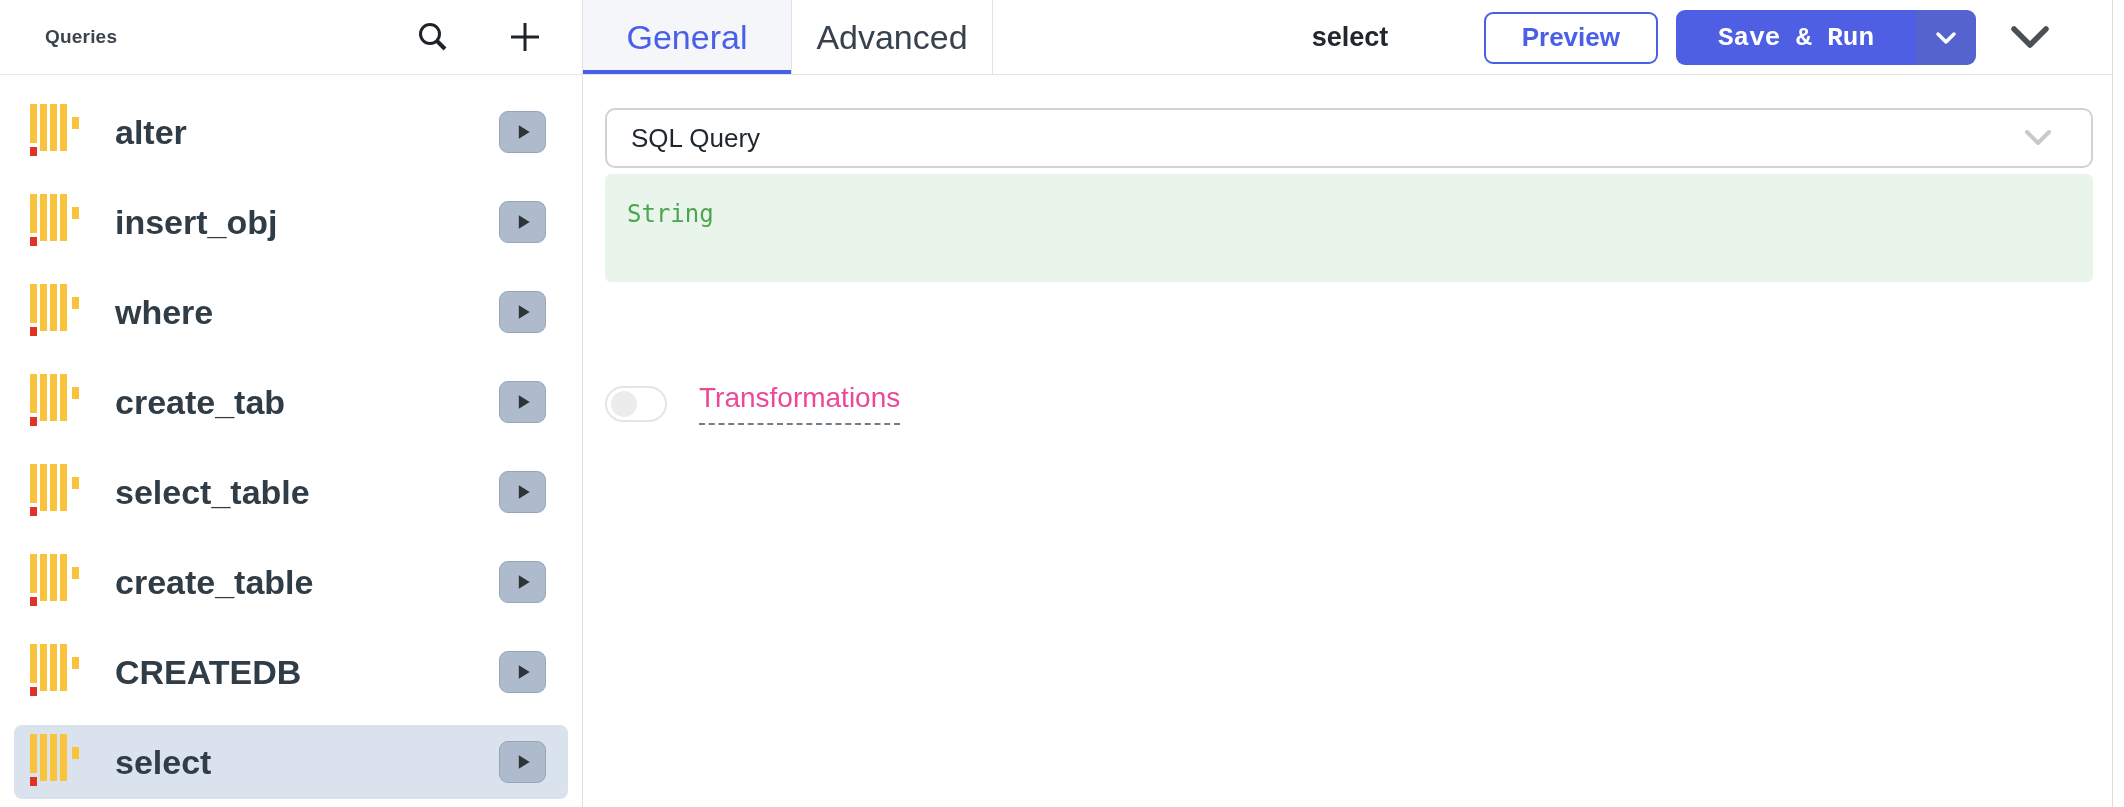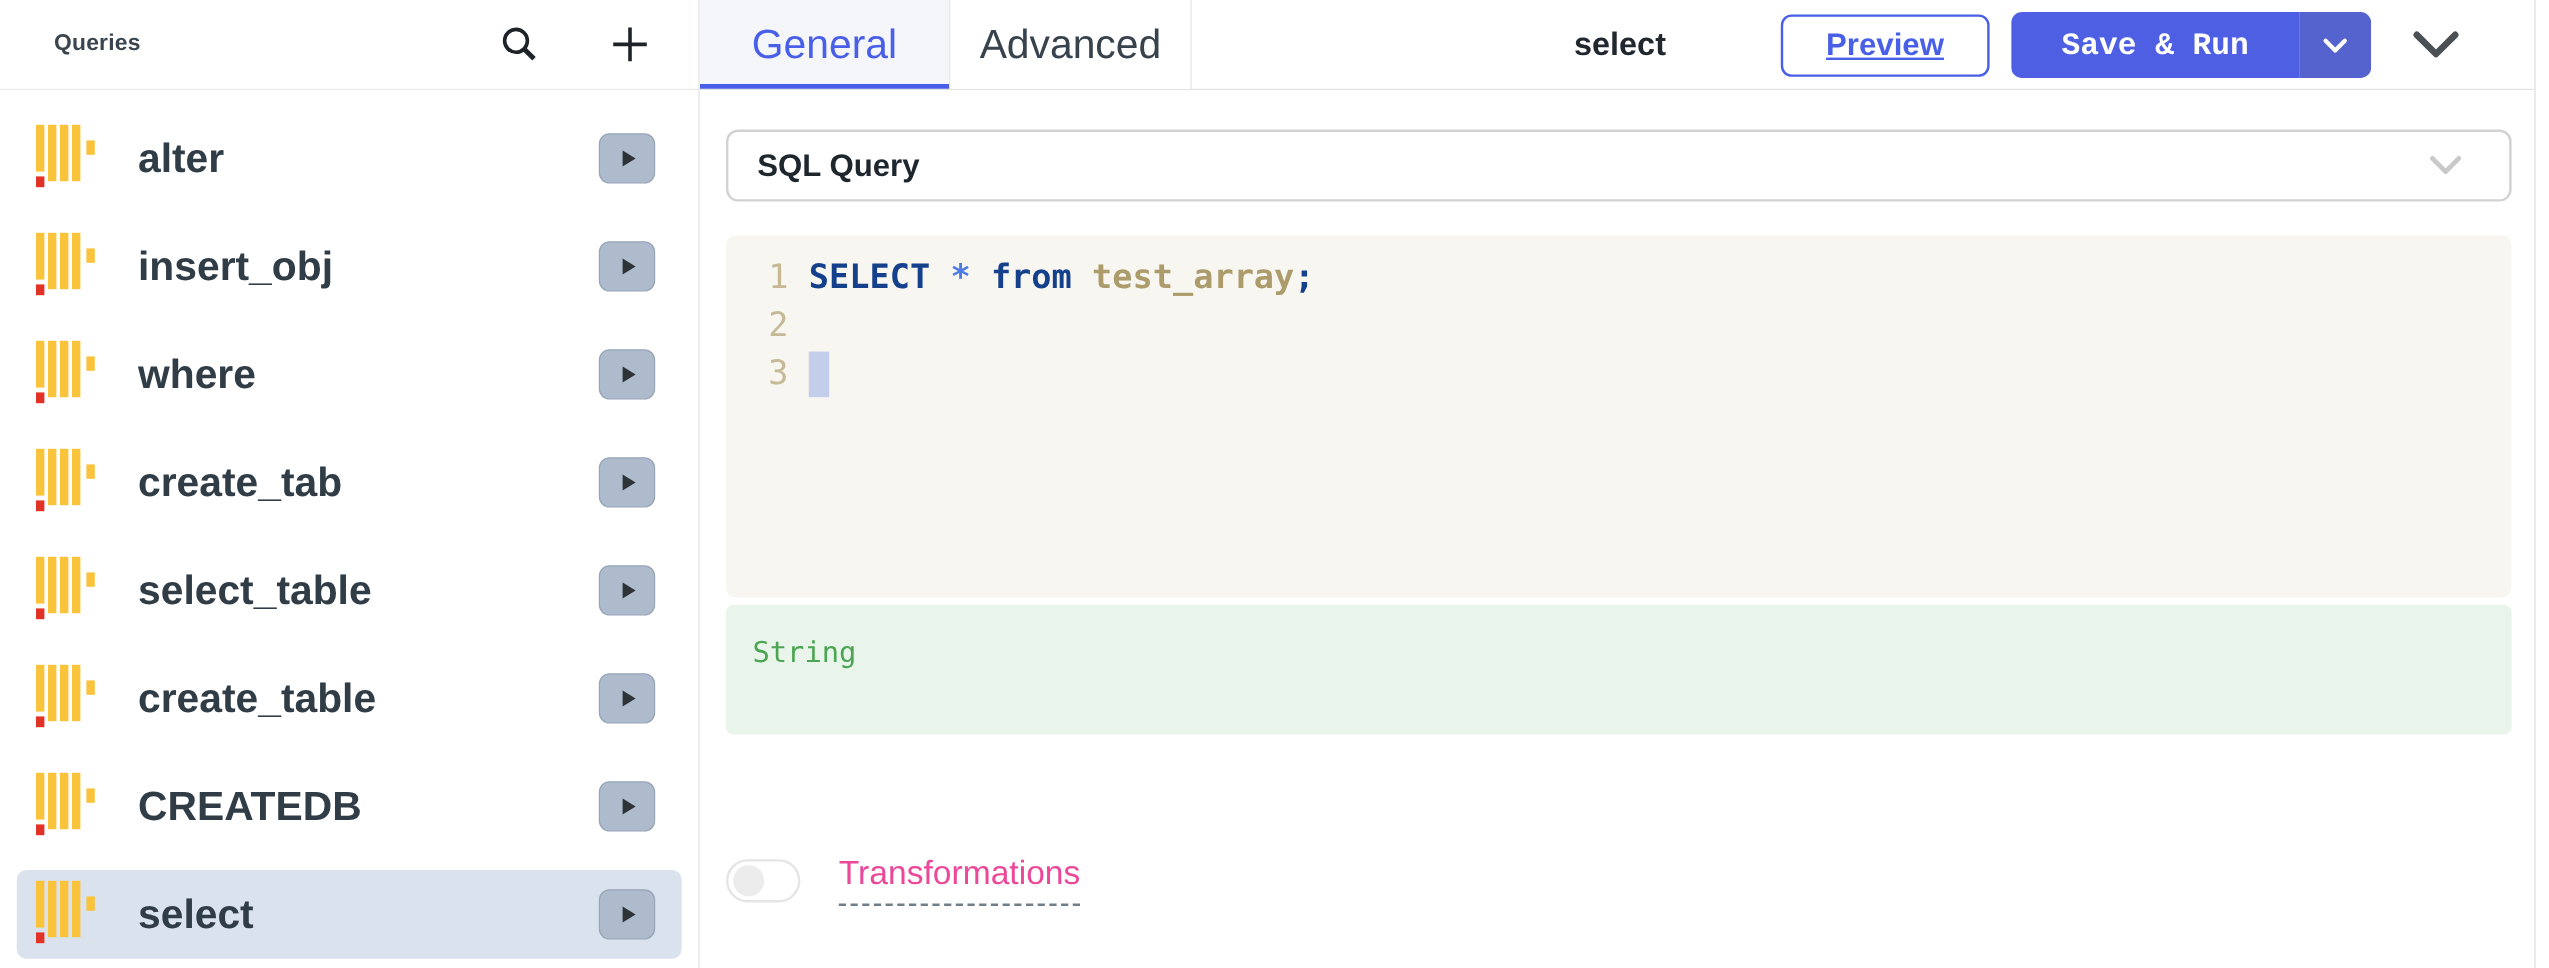--- a/index.html
+++ b/index.html
@@ -42,33 +42,33 @@
   .topbar { height:75px; border-bottom:1px solid #E2E2E2; display:flex; align-items:stretch; position:relative; }
   .tab { width:209px; display:flex; align-items:center; justify-content:center;
          font-size:34px; color:#37424C; border-right:1px solid #E3E3E3; cursor:pointer; background:#fff;text-align:right; }
   .tab.active { background:#F4F6FA; color:#4A5FE8; box-shadow:inset 0 -4px 0 0 #4A5FE8; }
   .tab:nth-child(2) { width:201px; }
   .qtitle { position:absolute; left:767px; top:50%; transform:translate(-50%,-50%);
             font-size:27px; font-weight:700; color:#21272E; }
   .topbar-actions { position:absolute; right:62px; top:0; height:75px; display:flex; align-items:center; }
   .btn-preview { height:52px; padding:0 36px; border:2px solid #4A5FE8; border-radius:9px;
                  background:#fff; color:#4A5FE8; font-size:26px; font-weight:700;
-                 font-family:"Liberation Sans", sans-serif; cursor:pointer;text-decoration:underline; }
+                 font-family:"Liberation Sans", sans-serif; cursor:pointer; }
   .btn-saverun { height:55px; margin-left:18px; display:flex; align-items:stretch;
                  border-radius:9px; overflow:hidden; cursor:pointer; border:none; padding:0;
                  font-family:Liberation Mono, monospace; }
   .sr-main { background:#4E5FE3; color:#fff; font-size:26px; font-weight:700;
              display:flex; align-items:center; padding:0 42px; }
   .sr-caret { background:#5463CE; width:60px; display:flex; align-items:center; justify-content:center; }
   .big-caret { margin-left:34px; cursor:pointer; display:flex; align-items:center; }
 
   
   .content { padding:33px 19px 0 22px; }
   .cmd-select { height:60px; border:2px solid #D2D2D2; border-radius:10px; background:#fff;
-                display:flex; align-items:center; padding:0 38px 0 24px; cursor:pointer;font-weight:bold; }
+                display:flex; align-items:center; padding:0 38px 0 24px; cursor:pointer; }
   .cmd-select-value { font-size:26px; color:#1E262E; }
   .cmd-select svg { margin-left:auto; display:block; }
 
   .editor { margin-top:28px; height:302px; background:#F8F6F1; border-radius:8px;
             padding:15px 0 0 18px; font-family:"DejaVu Sans Mono", monospace; font-size:28px; cursor:text; }
   .code-line { height:40px; line-height:40px; white-space:pre; }
   .ln { display:inline-block; width:34px; text-align:right; margin-right:17px; color:#C5B996; }
   .tok-keyword { color:#15418C; font-weight:600; }
   .tok-operator { color:#4D7CE8; font-weight:600; }
   .tok-identifier { color:#AC9C6C; font-weight:600; }
@@ -262,25 +262,20 @@
     </div>
 
     <div class="content">
       <div class="cmd-select">
         <span class="cmd-select-value">SQL Query</span>
         <svg width="30" height="18" viewBox="0 0 30 18">
           <polyline points="4,3 15,14 26,3" fill="none" stroke="#C9C9C9" stroke-width="4" stroke-linecap="round" stroke-linejoin="round"></polyline>
         </svg>
       </div>
 
-      <div class="editor" id="sql-editor">
-          <div class="code-line"><span class="ln">1</span><span class="tok-keyword">SELECT </span><span class="tok-operator">* </span><span class="tok-keyword">from </span><span class="tok-identifier">test_array</span><span class="tok-keyword">;</span></div>
-          <div class="code-line"><span class="ln">2</span></div>
-          <div class="code-line"><span class="ln">3</span><span class="cursor-block"></span></div>
-        </div>
 
       <div class="eval-panel">
         <div>String</div>
       </div>
 
       <div class="transform-row">
         <div class="toggle">
           <span class="knob"></span>
         </div>
         <span class="transform-label">Transformations</span>

